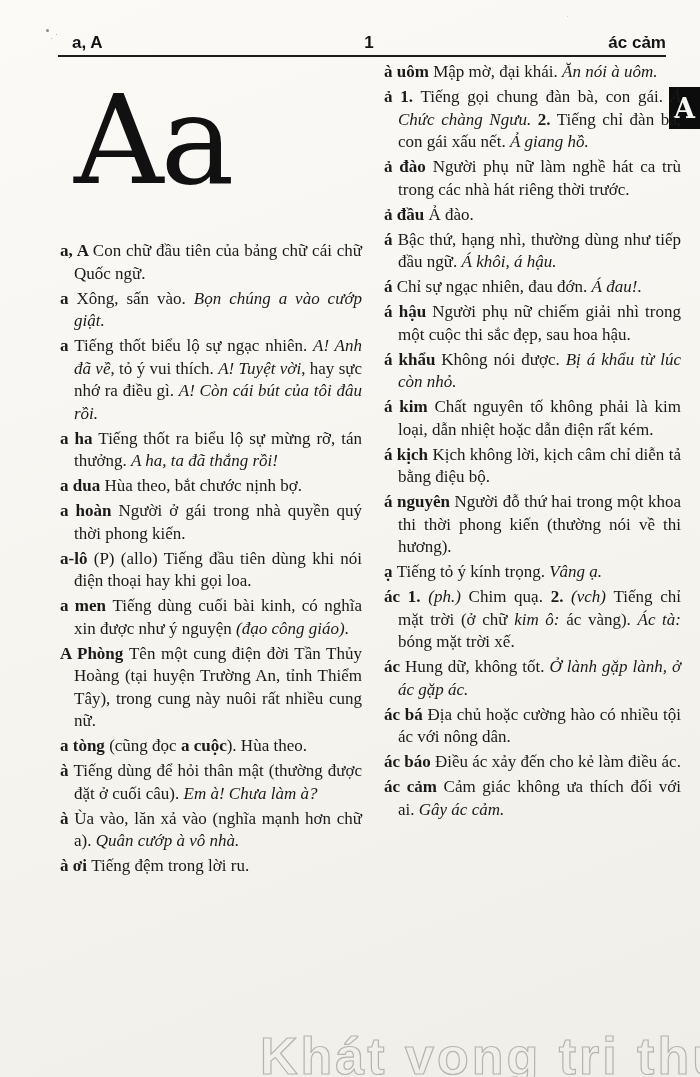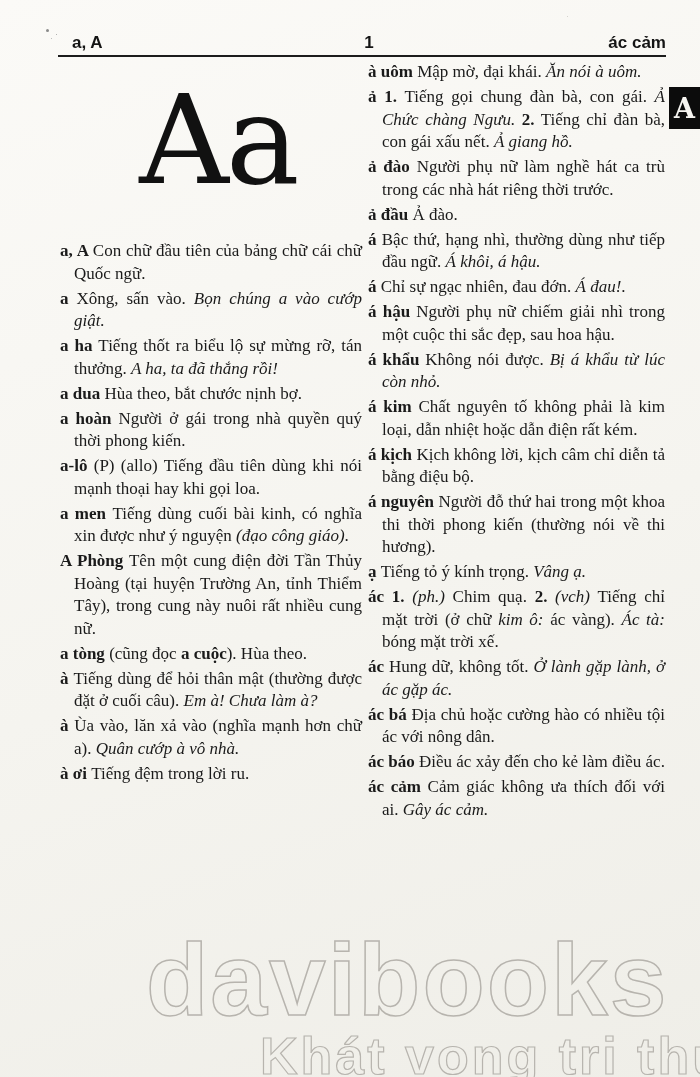--- a/index.html
+++ b/index.html
@@ -17,25 +17,25 @@
   .header{
     position:absolute;top:33px;left:60px;width:606px;display:flex;
     font-family:"Liberation Sans",sans-serif;font-weight:bold;font-size:17px;color:#141414;
   }
   .h-left{width:170px;padding-left:12px;}
   .h-center{flex:1;text-align:center;}
   .h-right{width:170px;text-align:right;}
   .header-rule{position:absolute;top:55px;left:58px;width:608px;height:2px;background:#1c1c1c;}
   .column{position:absolute;font-size:17px;line-height:22.5px;}
   .column.left{left:60px;top:64px;width:302px;}
-  .column.right{left:368px;top:61px;width:297px;}
+  .column.right{left:384px;top:61px;width:297px;}
   .big-letter{
     font-family:"DejaVu Serif","Liberation Serif",serif;
     font-size:124px;line-height:132px;letter-spacing:-3px;
-    text-align:center;padding:10px 0 34px 14px;color:#111;
+    padding:10px 0 34px 14px;color:#111;
   }
   .entry{margin:0 0 2.5px;padding-left:14px;text-indent:-14px;text-align:justify;}
   .seg-b{font-weight:bold;}
   .seg-i{font-style:italic;}
   .thumb-tab{
     position:absolute;right:0;top:87px;width:31px;height:42px;background:#0c0c0c;
     display:flex;align-items:center;justify-content:center;
   }
   .thumb-tab span{color:#f6f5f1;font-family:"DejaVu Serif",serif;font-weight:bold;font-size:27px;line-height:1;}
   .watermark{
@@ -59,24 +59,25 @@
   <div class="header-rule"></div>
 
   <div class="thumb-tab">
     <span>A</span>
   </div>
 
   <div class="column left">
     <div class="big-letter">Aa</div>
   <p class="entry"><span class="seg-b">a, A </span><span class="seg-n">Con chữ đầu tiên của bảng chữ cái chữ Quốc ngữ.</span></p>
       <p class="entry"><span class="seg-b">a </span><span class="seg-n">Xông, sấn vào. </span><span class="seg-i">Bọn chúng a vào cướp giật.</span></p>
+      <p class="entry"><span class="seg-b">a </span><span class="seg-n">Tiếng thốt biểu lộ sự ngạc nhiên. </span><span class="seg-i">A! Anh đã về</span><span class="seg-n">, tỏ ý vui thích. </span><span class="seg-i">A! Tuyệt vời</span><span class="seg-n">, hay sực nhớ ra điều gì. </span><span class="seg-i">A! Còn cái bút của tôi đâu rồi.</span></p>
       <p class="entry"><span class="seg-b">a ha </span><span class="seg-n">Tiếng thốt ra biểu lộ sự mừng rỡ, tán thưởng. </span><span class="seg-i">A ha, ta đã thắng rồi!</span></p>
       <p class="entry"><span class="seg-b">a dua </span><span class="seg-n">Hùa theo, bắt chước nịnh bợ.</span></p>
       <p class="entry"><span class="seg-b">a hoàn </span><span class="seg-n">Người ở gái trong nhà quyền quý thời phong kiến.</span></p>
-      <p class="entry"><span class="seg-b">a-lô </span><span class="seg-n">(P) (allo) Tiếng đầu tiên dùng khi nói mạnh thoại hay khi gọi loa.</span></p>
+      <p class="entry"><span class="seg-b">a-lô </span><span class="seg-n">(P) (allo) Tiếng đầu tiên dùng khi nói điện thoại hay khi gọi loa.</span></p>
       <p class="entry"><span class="seg-b">a men </span><span class="seg-n">Tiếng dùng cuối bài kinh, có nghĩa xin được như ý nguyện </span><span class="seg-i">(đạo công giáo)</span><span class="seg-n">.</span></p>
       <p class="entry"><span class="seg-b">A Phòng </span><span class="seg-n">Tên một cung điện đời Tần Thủy Hoàng (tại huyện Trường An, tỉnh Thiểm Tây), trong cung này nuôi rất nhiều cung nữ.</span></p>
       <p class="entry"><span class="seg-b">a tòng </span><span class="seg-n">(cũng đọc </span><span class="seg-b">a cuộc</span><span class="seg-n">). Hùa theo.</span></p>
       <p class="entry"><span class="seg-b">à </span><span class="seg-n">Tiếng dùng để hỏi thân mật (thường được đặt ở cuối câu). </span><span class="seg-i">Em à! Chưa làm à?</span></p>
       <p class="entry"><span class="seg-b">à </span><span class="seg-n">Ùa vào, lăn xả vào (nghĩa mạnh hơn chữ a). </span><span class="seg-i">Quân cướp à vô nhà.</span></p>
       <p class="entry"><span class="seg-b">à ơi </span><span class="seg-n">Tiếng đệm trong lời ru.</span></p>
     </div>
 
   <div class="column right">
       <p class="entry"><span class="seg-b">à uôm </span><span class="seg-n">Mập mờ, đại khái. </span><span class="seg-i">Ăn nói à uôm.</span></p>
@@ -91,15 +92,14 @@
       <p class="entry"><span class="seg-b">á kịch </span><span class="seg-n">Kịch không lời, kịch câm chỉ diễn tả bằng điệu bộ.</span></p>
       <p class="entry"><span class="seg-b">á nguyên </span><span class="seg-n">Người đỗ thứ hai trong một khoa thi thời phong kiến (thường nói về thi hương).</span></p>
       <p class="entry"><span class="seg-b">ạ </span><span class="seg-n">Tiếng tỏ ý kính trọng. </span><span class="seg-i">Vâng ạ.</span></p>
       <p class="entry"><span class="seg-b">ác 1. </span><span class="seg-i">(ph.)</span><span class="seg-n"> Chim quạ. </span><span class="seg-b">2.</span><span class="seg-n"> </span><span class="seg-i">(vch)</span><span class="seg-n"> Tiếng chỉ mặt trời (ở chữ </span><span class="seg-i">kim ô:</span><span class="seg-n"> ác vàng). </span><span class="seg-i">Ác tà:</span><span class="seg-n"> bóng mặt trời xế.</span></p>
       <p class="entry"><span class="seg-b">ác </span><span class="seg-n">Hung dữ, không tốt. </span><span class="seg-i">Ở lành gặp lành, ở ác gặp ác.</span></p>
       <p class="entry"><span class="seg-b">ác bá </span><span class="seg-n">Địa chủ hoặc cường hào có nhiều tội ác với nông dân.</span></p>
       <p class="entry"><span class="seg-b">ác báo </span><span class="seg-n">Điều ác xảy đến cho kẻ làm điều ác.</span></p>
       <p class="entry"><span class="seg-b">ác cảm </span><span class="seg-n">Cảm giác không ưa thích đối với ai. </span><span class="seg-i">Gây ác cảm.</span></p>
     </div>
 
-  <div class="watermark wm1">davibooks</div>
   <div class="watermark wm2">Khát vọng tri thức</div>
 </div>
 
 </body></html>

